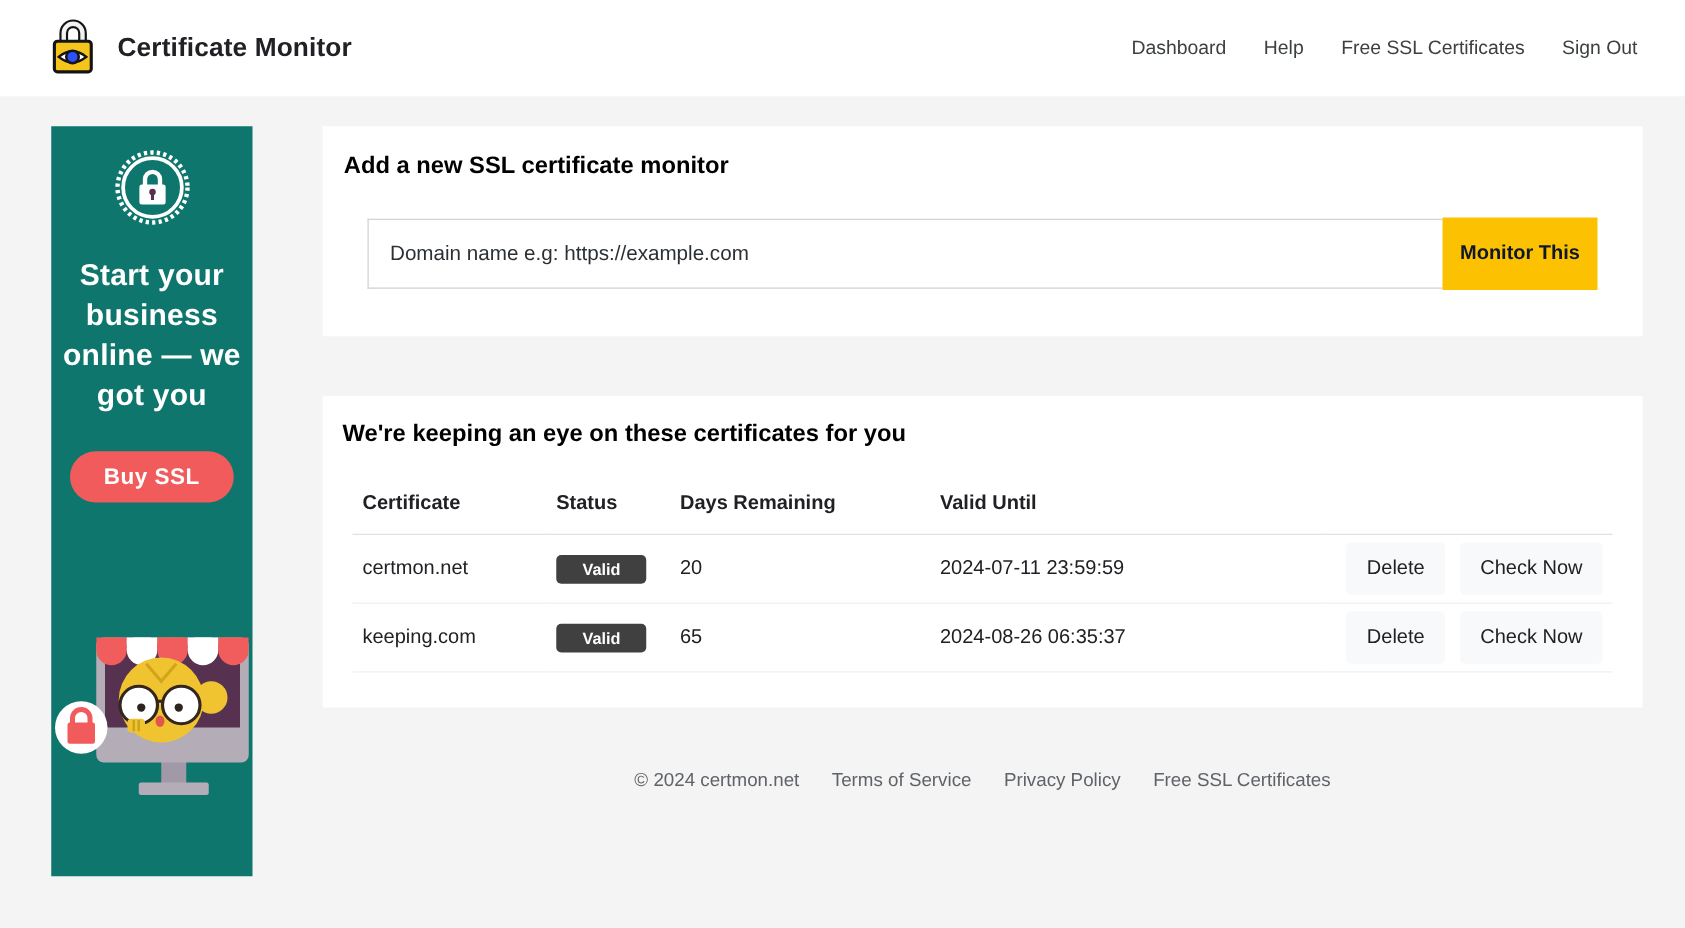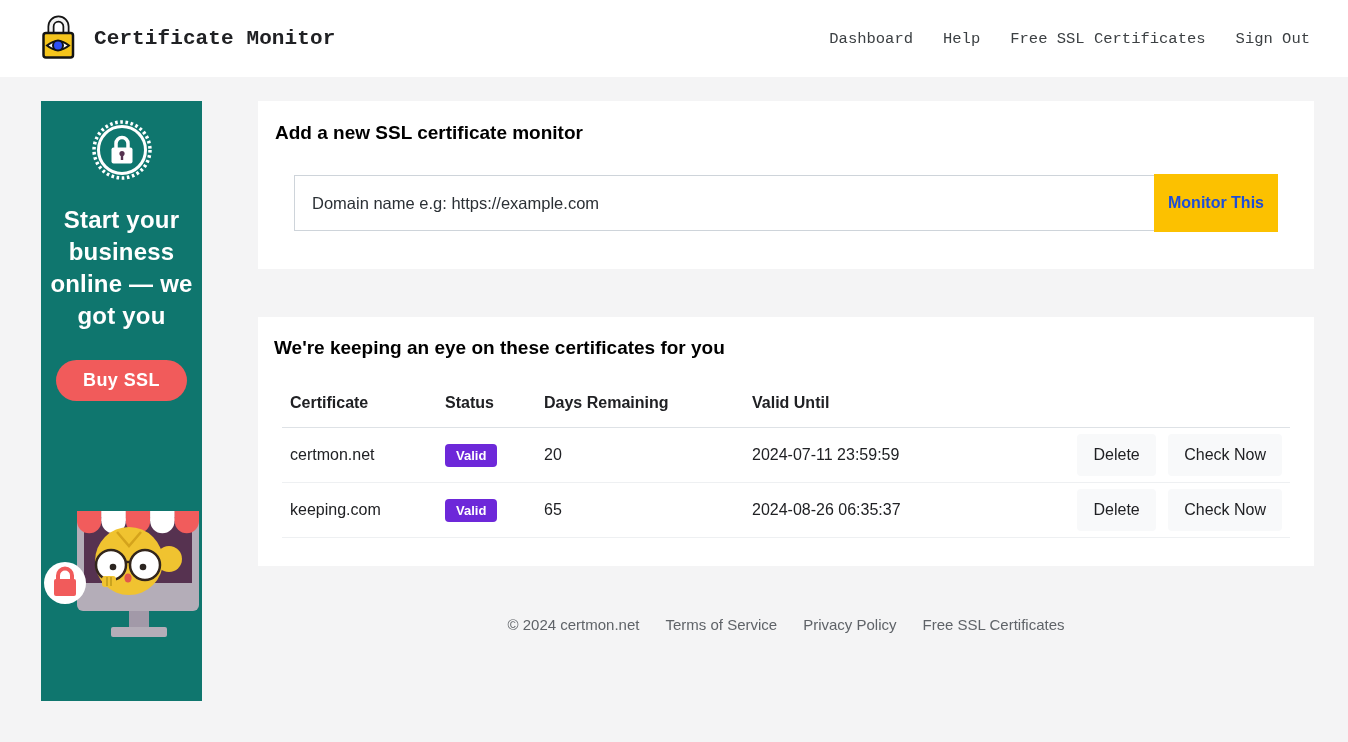--- a/index.html
+++ b/index.html
@@ -11,21 +11,20 @@
     color: #202124;
     overflow: hidden;
   }
   
   .topbar {
     height: 77px;
     background: #ffffff;
     display: flex;
     align-items: center;
     padding: 0 38px;
-    font-family: Liberation Mono, monospace;
   }
   .brand { display: flex; align-items: center; gap: 16px; }
   .brand-title { font-size: 21px; font-weight: 600; color: #202124; letter-spacing: 0.1px; }
   .topnav { margin-left: auto; display: flex; gap: 30px; }
   .topnav a {
     text-decoration: none;
     color: #3c4043;
     font-size: 15.5px;
     cursor: pointer;
   }
@@ -82,21 +81,21 @@
     color: #202124;
     outline: none;
   }
   .domain-input::placeholder { color: #2b3035; opacity: 1; }
   .monitor-btn {
     width: 124px;
     height: 58px;
     margin-top: -1px;
     border: none;
     background: #fcc100;
-    color: #1d4ed8;
+    color: #0f172a;
     font-family: inherit;
     font-size: 16px;
     font-weight: 700;
     cursor: pointer;
   }
   .card-list { margin-top: 48px; padding: 20px 16px 28px 16px; }
   table.cert-table {
     width: calc(100% - 16px);
     margin: 23px 8px 0 8px;
     border-collapse: collapse;
@@ -116,25 +115,25 @@
     border-bottom: 1px solid #eef0f2;
     color: #202124;
   }
   .col-cert { width: 155px; }
   .col-status { width: 99px; }
   .col-days { width: 208px; }
   .col-until { width: auto; }
   .col-actions { width: 210px; }
   .badge-valid {
     display: inline-block;
-    background: #6d28d9;
+    background: #404040;
     color: #ffffff;
     font-size: 13px;
     font-weight: 700;
-    padding: 4px 11px;
+    padding: 4px 21px;
     border-radius: 4px;
   }
   td.actions { text-align: right; white-space: nowrap; }
   .row-btn {
     border: none;
     background: #f8f9fa;
     color: #202124;
     font-family: inherit;
     font-size: 16px;
     padding: 12px 16px;

